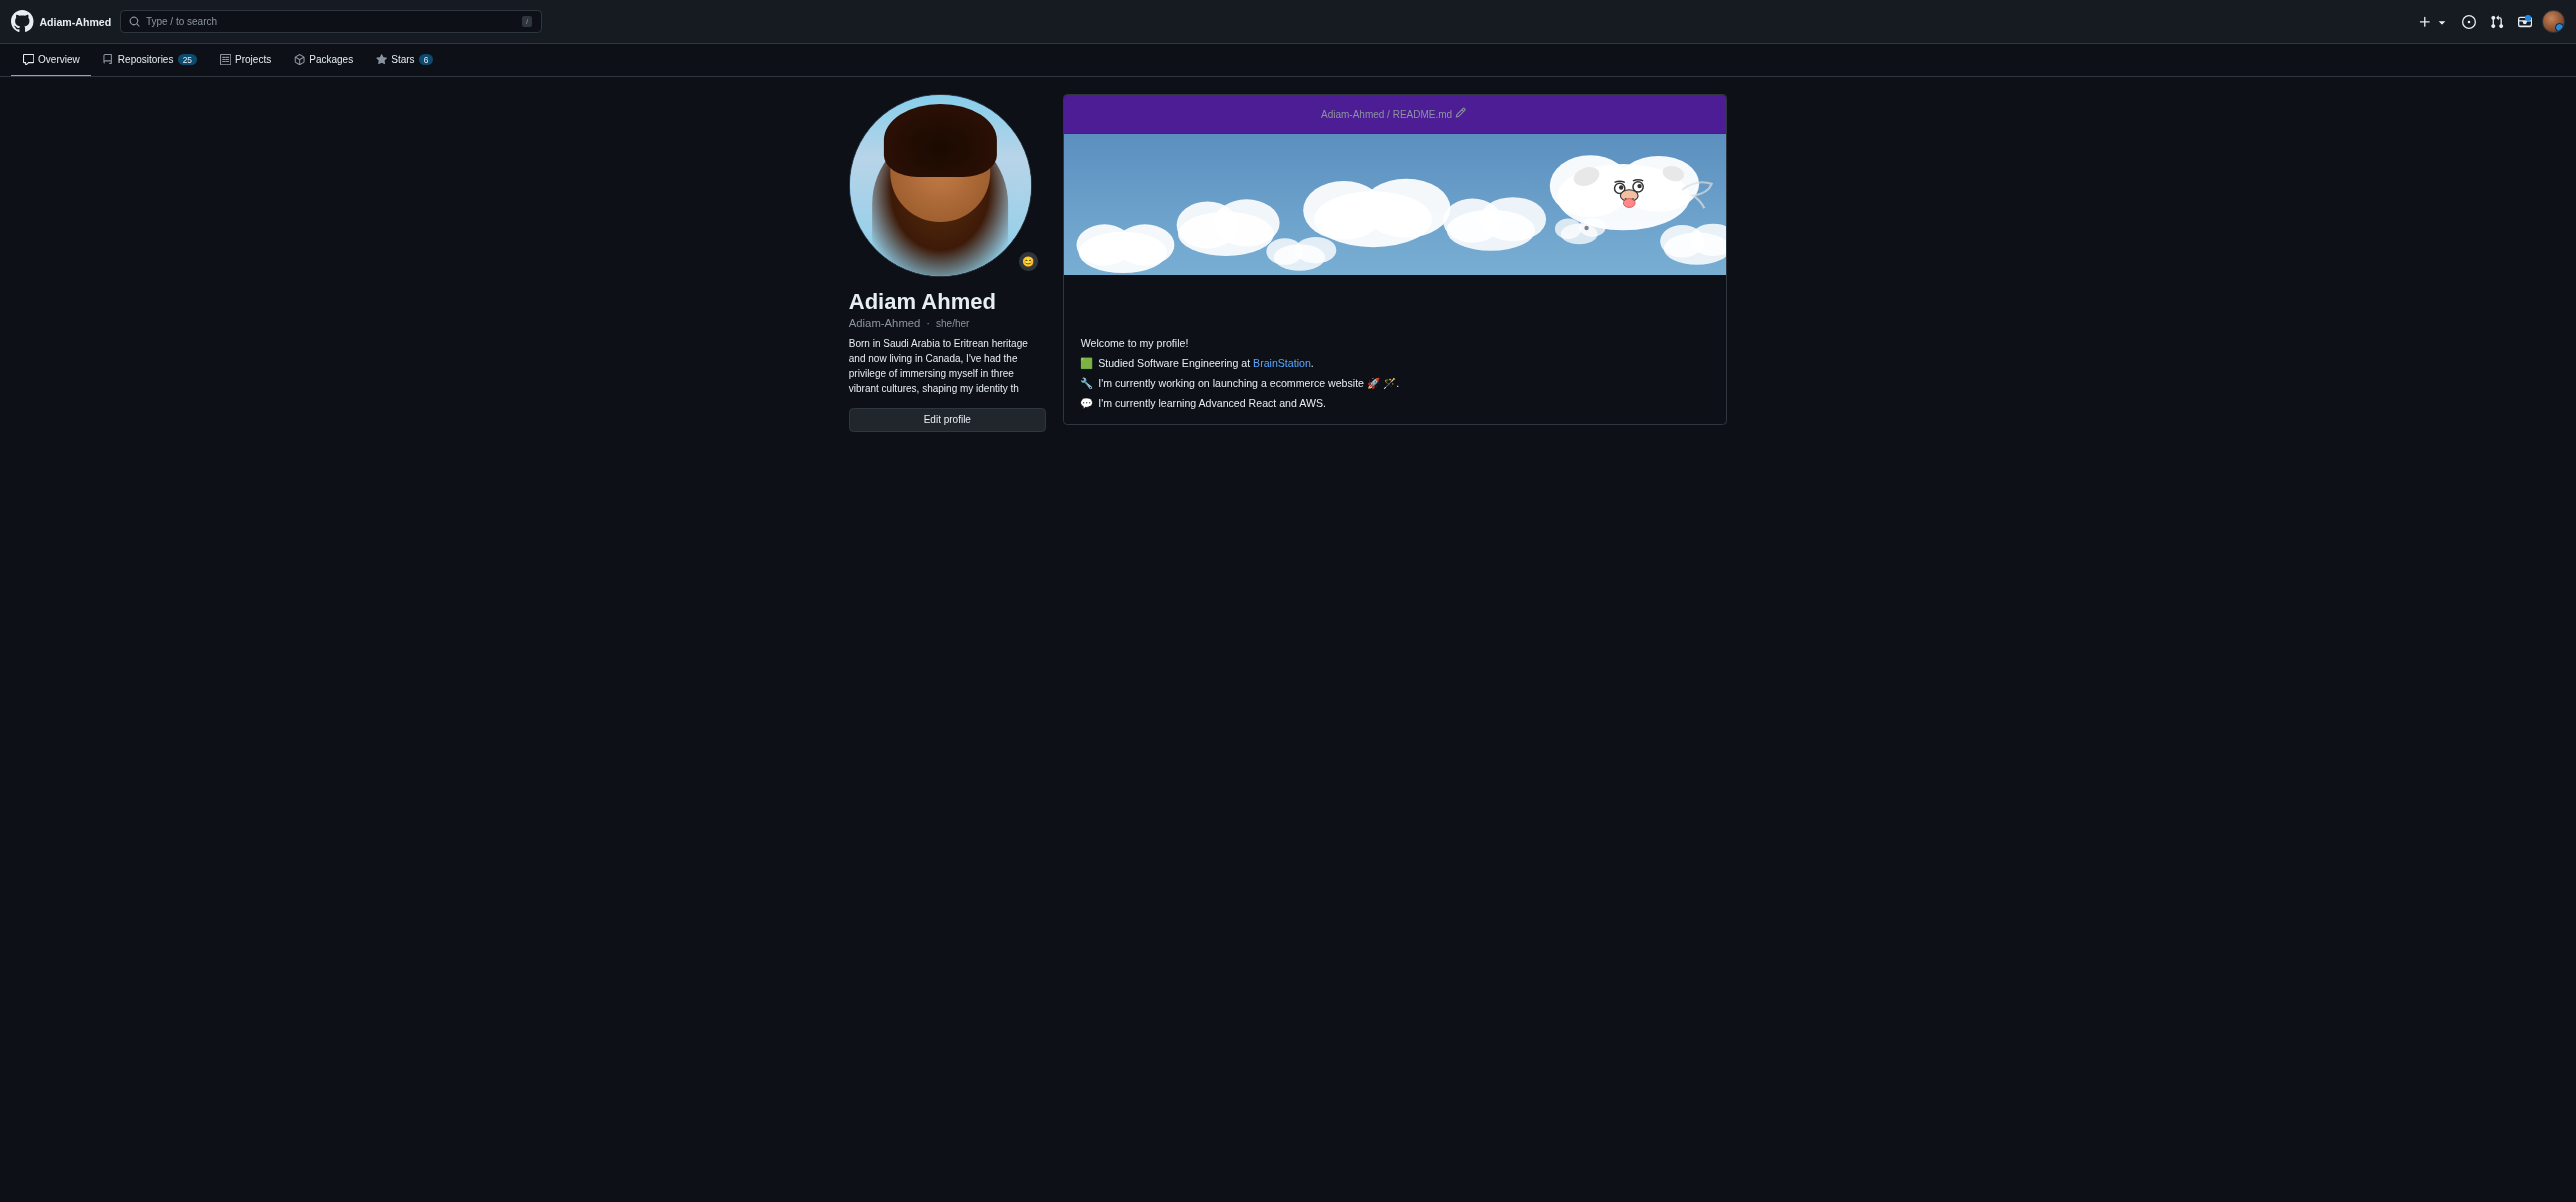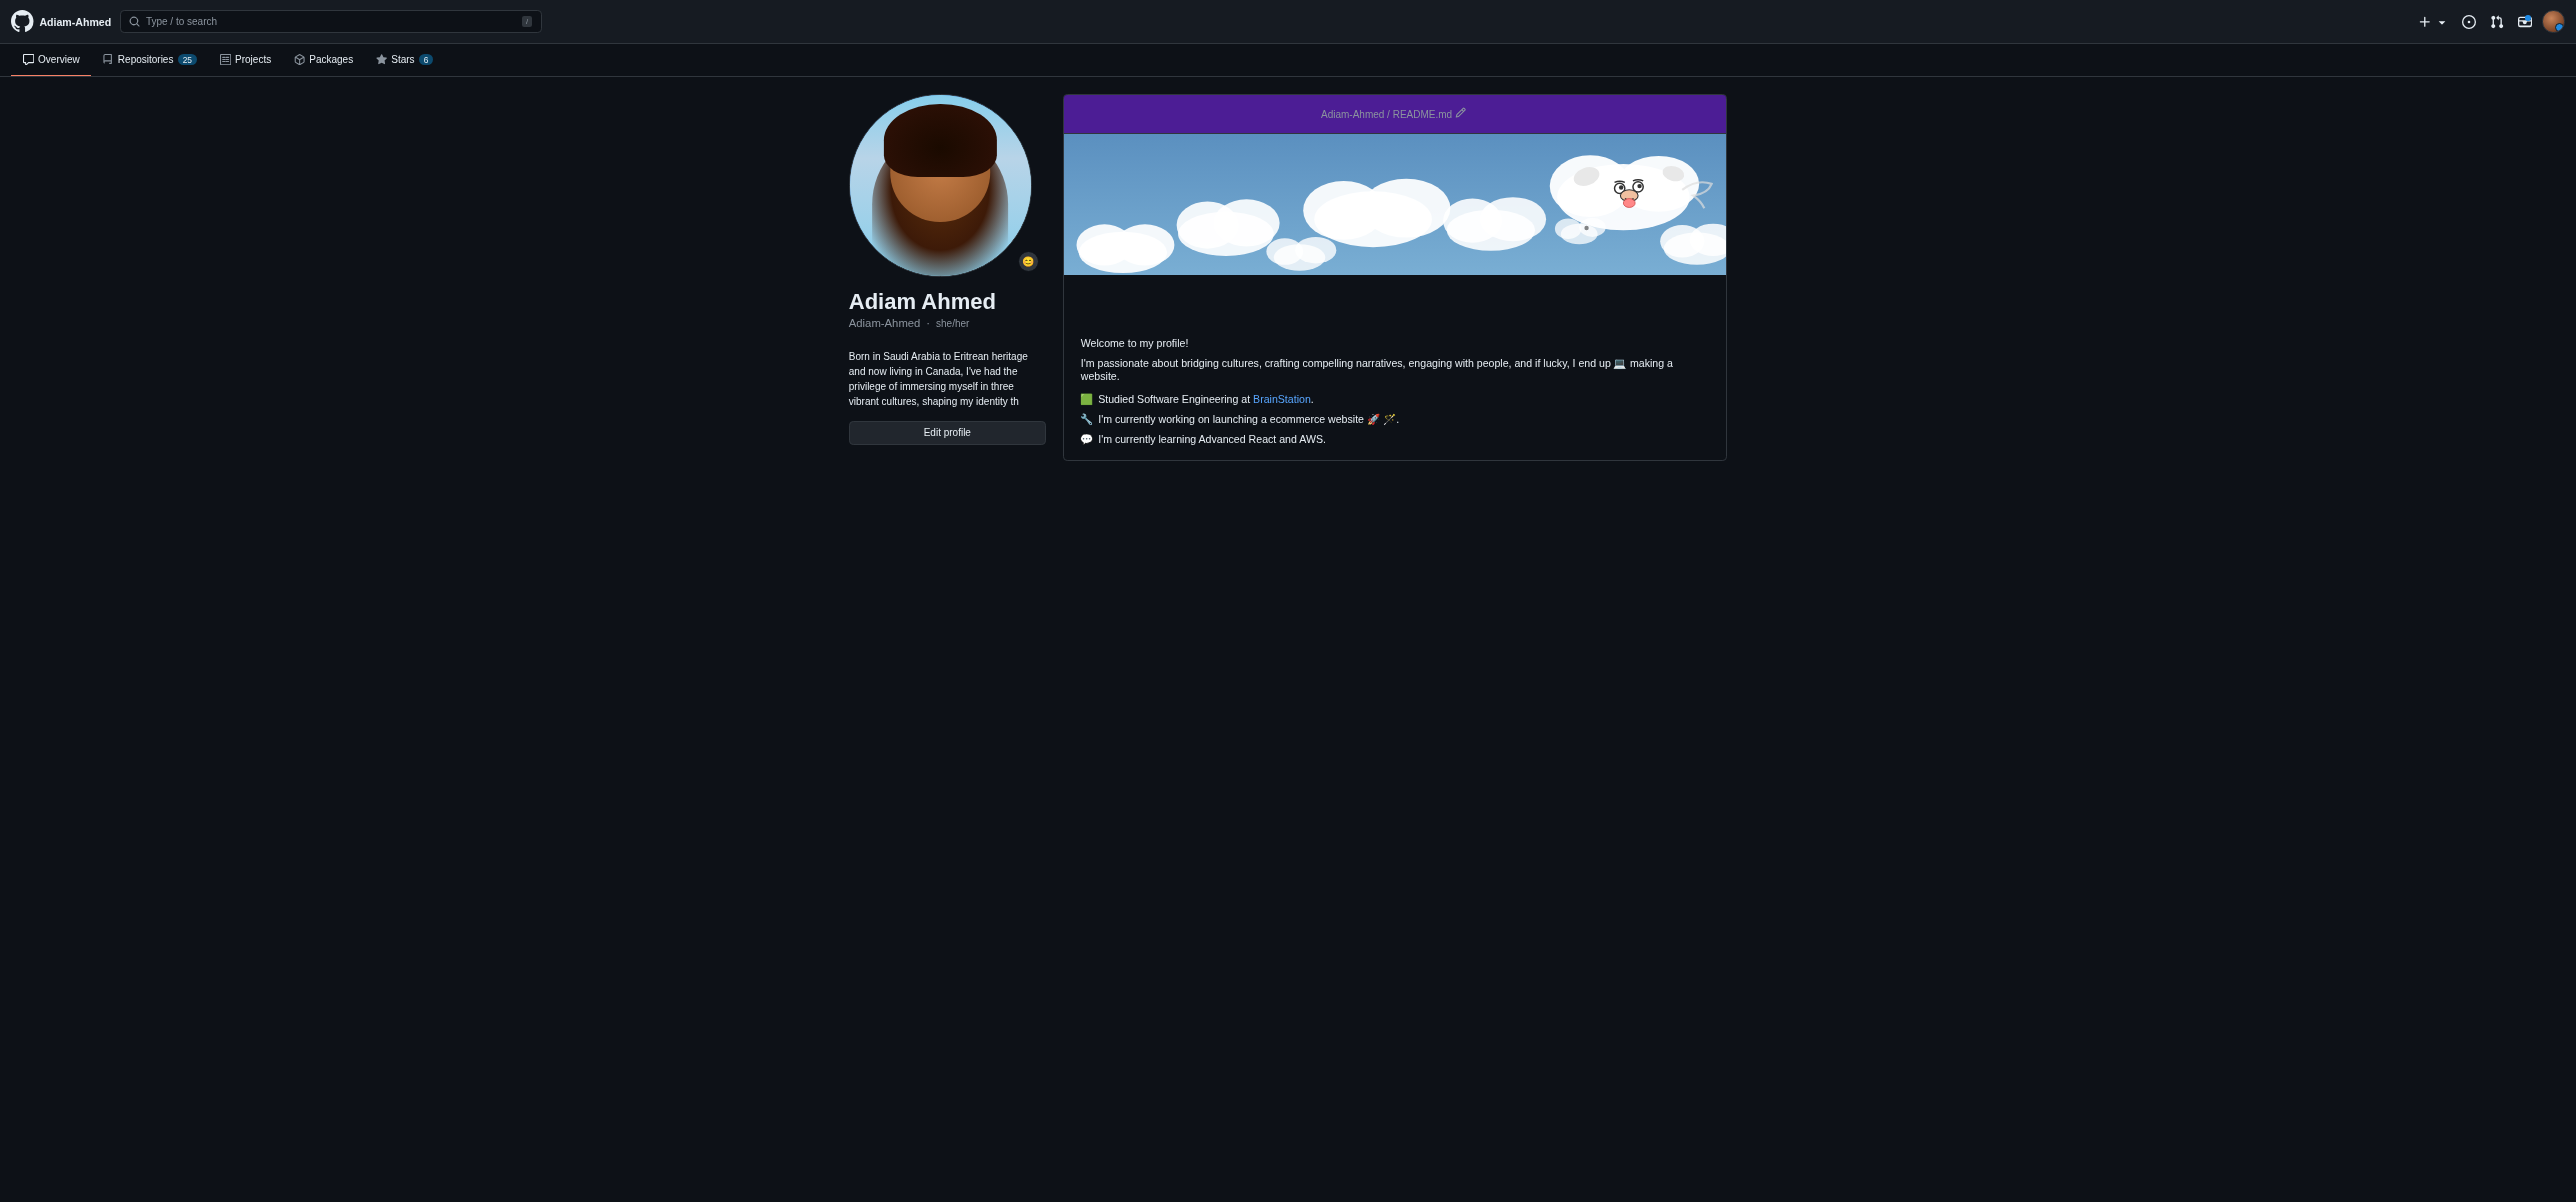--- a/index.html
+++ b/index.html
@@ -189,21 +189,21 @@
     }
     .profile-name {
       font-size: 22px;
       font-weight: 600;
       color: #e6edf3;
       margin-bottom: 2.8px;
     }
     .profile-username {
       font-size: 11.3px;
       color: #8b949e;
-      margin-bottom: 20px;
+      margin-bottom: 7px;
     }
     .profile-username-dot {
       margin: 0 2.8px;
     }
     .profile-pronouns {
       font-size: 10px;
       color: #8b949e;
     }
     .profile-bio {
       color: #e6edf3;
@@ -507,21 +507,20 @@
           <ellipse cx="700" cy="140" rx="25" ry="14" fill="white" opacity="0.75"></ellipse>
           <ellipse cx="685" cy="133" rx="18" ry="14" fill="white" opacity="0.75"></ellipse>
           <ellipse cx="718" cy="131" rx="18" ry="13" fill="white" opacity="0.75"></ellipse>
 
           <circle cx="710" cy="132" r="3" fill="#333" opacity="0.6"></circle>
         </svg>
       </div>
 
       <div class="readme-body">
         <p class="readme-welcome">Welcome to my profile!</p>
-        <p class="readme-passion">I'm passionate about bridging cultures, crafting compelling narratives, engaging with people, and if lucky, I end up 💻 making a website.</p>
 
         <ul class="readme-list">
           <li class="readme-item">
             <span>🟩</span>
             <span>Studied Software Engineering at <a href="#">BrainStation</a>.</span>
           </li>
           <li class="readme-item">
             <span>🔧</span>
             <span>I'm currently working on launching a ecommerce website 🚀 🪄.</span>
           </li>

